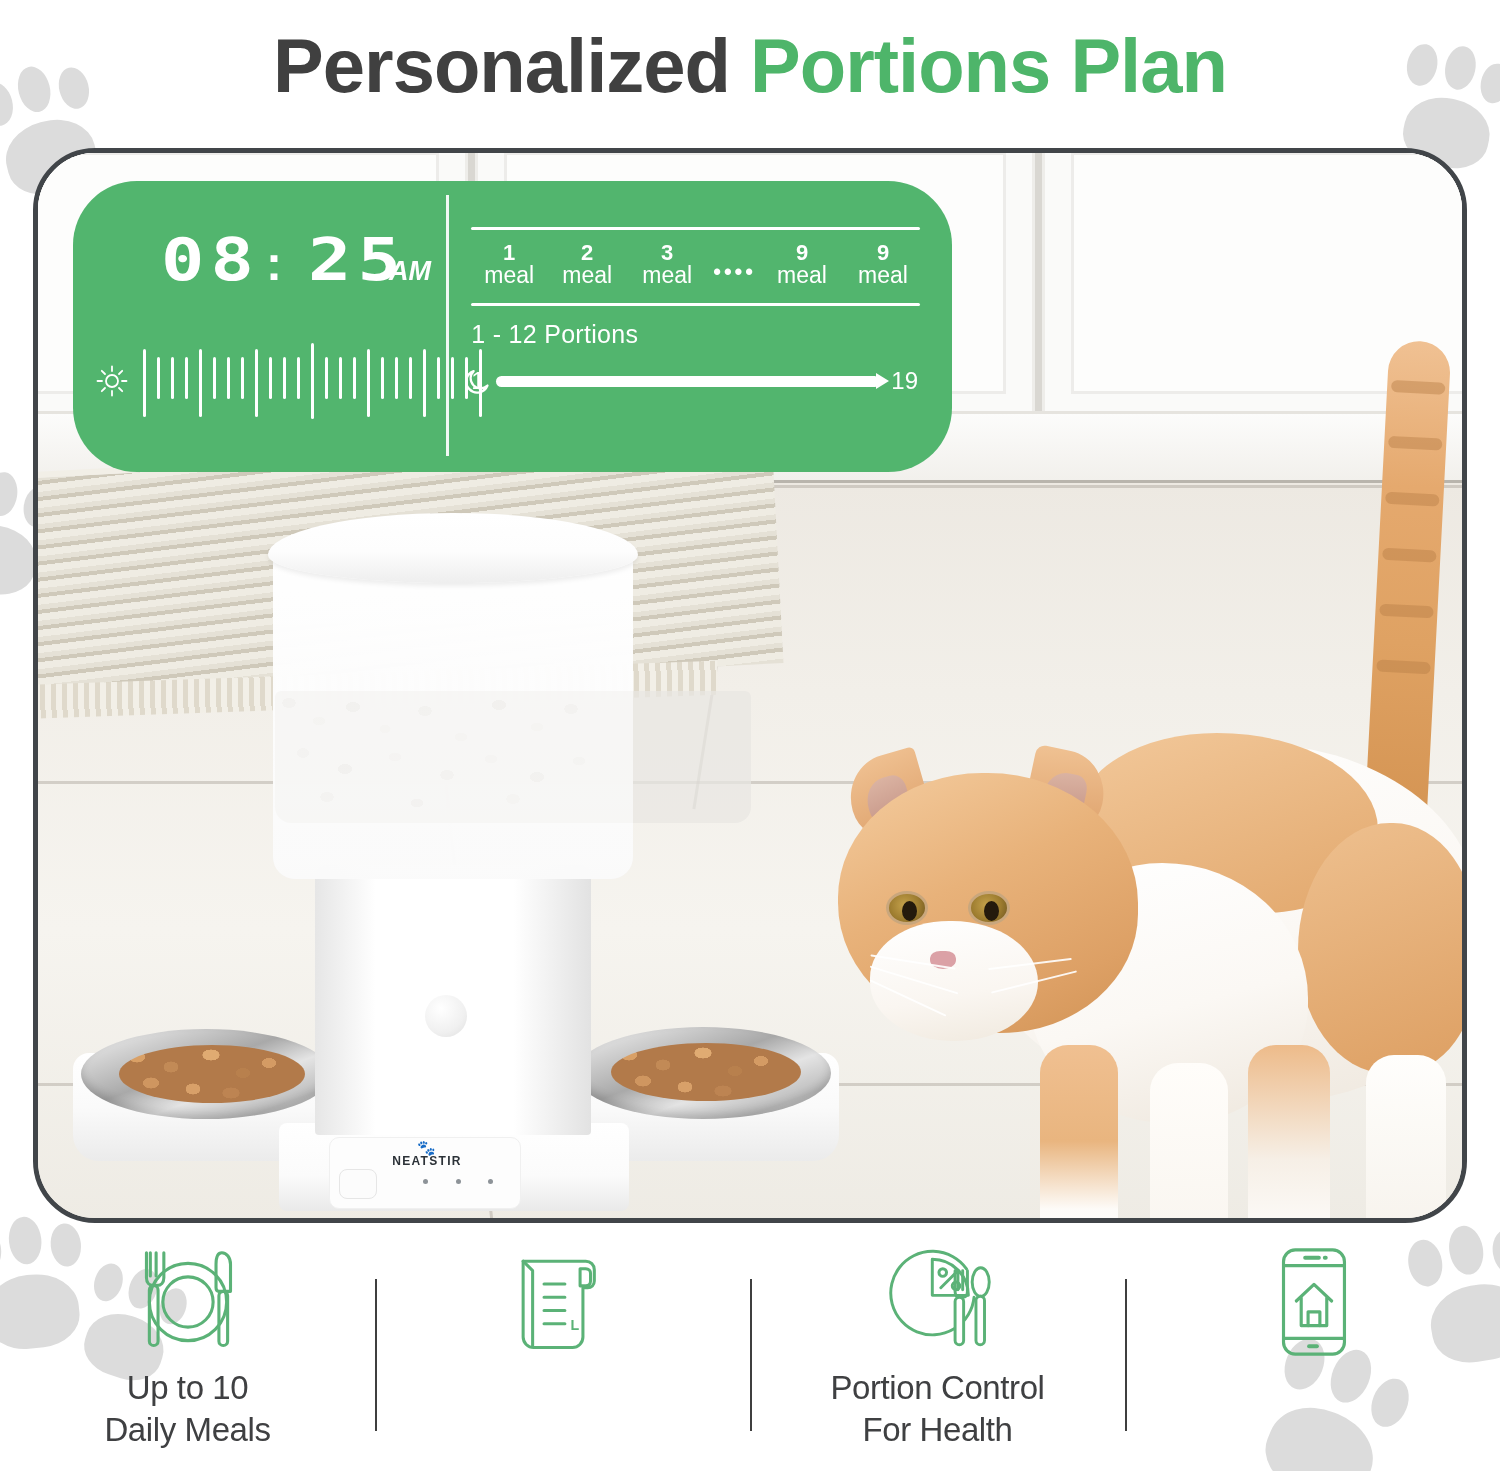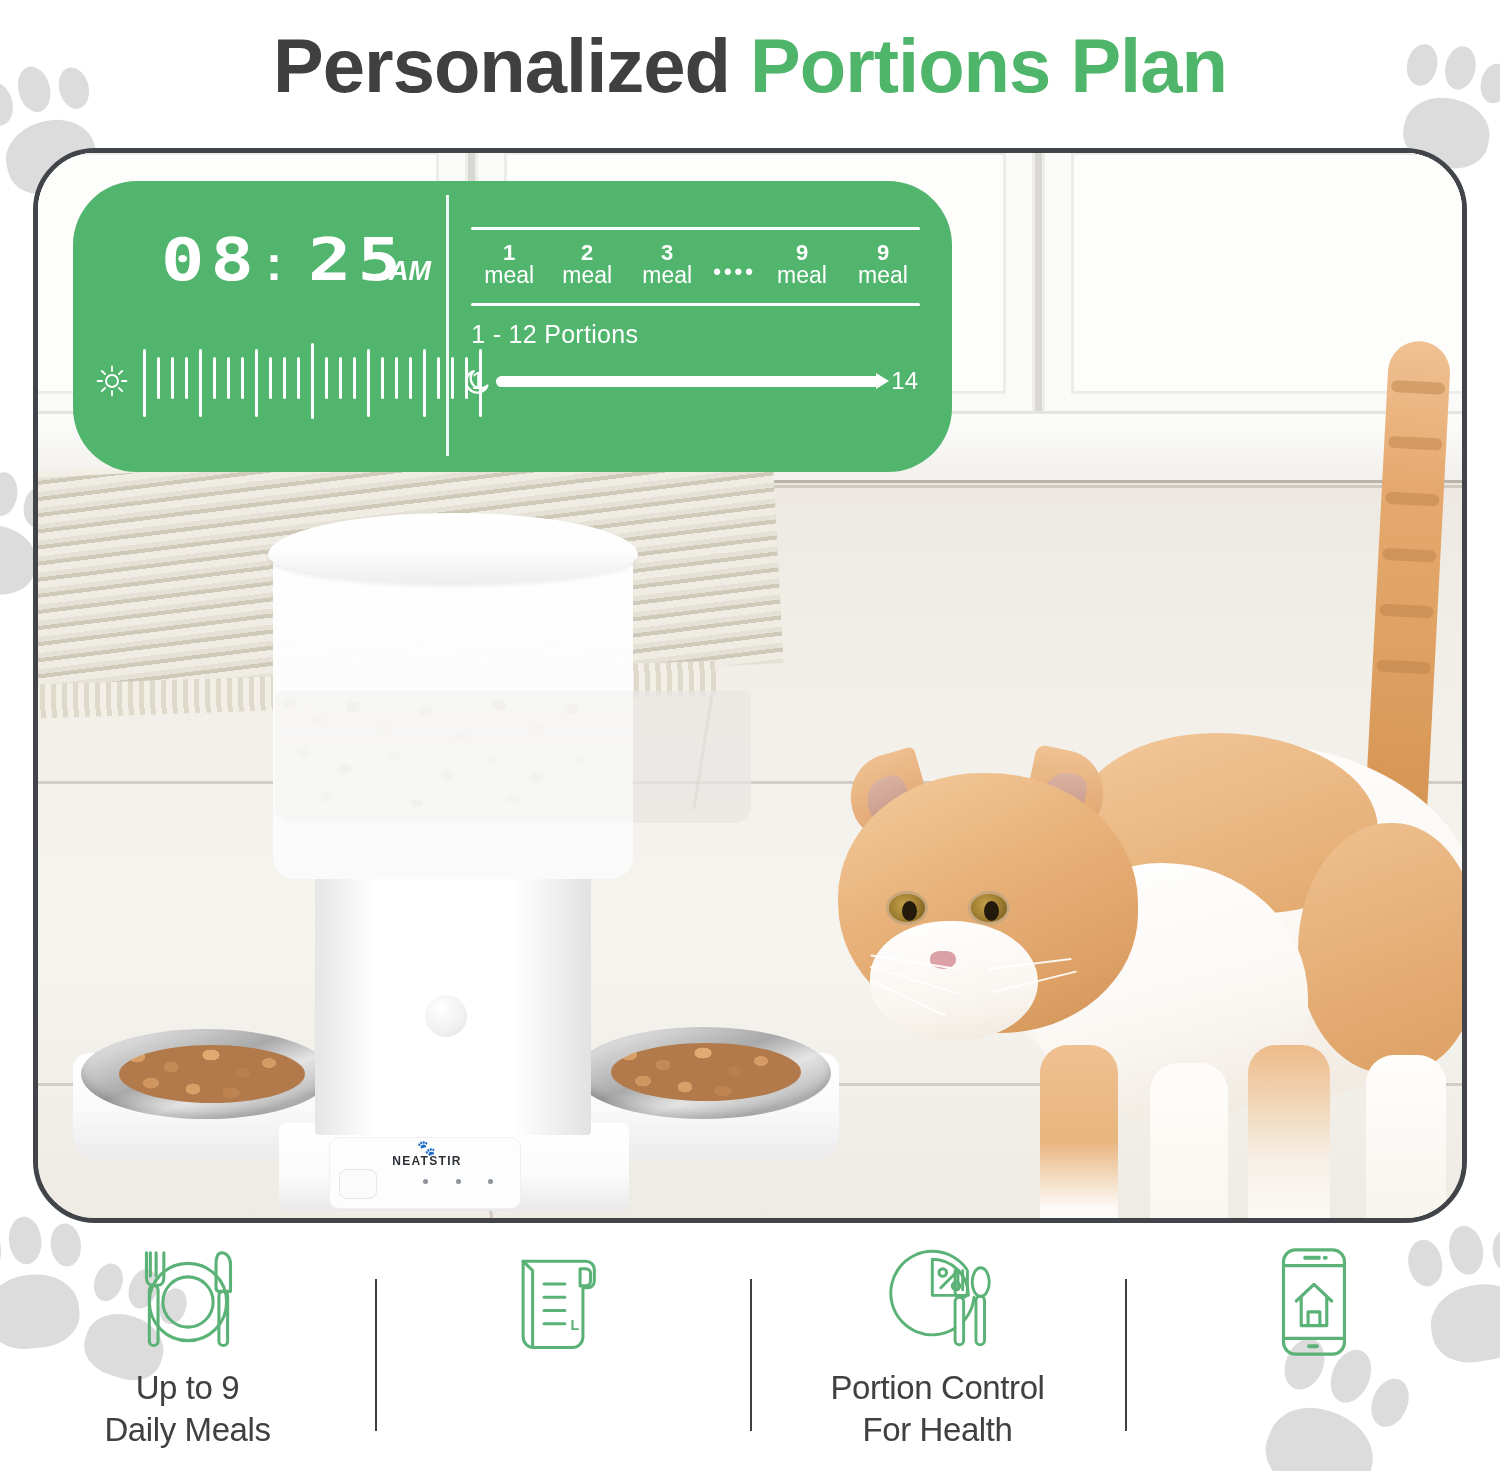--- a/index.html
+++ b/index.html
@@ -621,42 +621,42 @@
       </div>
     </div>
 
     <div class="gc-rule" style="margin:16px 32px 0 0;"></div>
 
     <div style="margin-top:14px;">
       <div class="gc-label">1 - 12 Portions</div>
       <div class="slider-row" style="margin:18px 34px 0 0;">
         <span class="slider-end">1</span>
         <span class="slider-bar"></span>
-        <span class="slider-end">14</span>
+        <span class="slider-end">19</span>
       </div>
     </div>
 
   </div>
 </div>
 
 <div class="features">
 
   <div class="feature">
     <div class="feat-icon">
       <svg viewBox="0 0 130 118" width="126" height="114" fill="none" stroke="#5bb277" stroke-width="3.2" stroke-linecap="round" stroke-linejoin="round">
         <circle cx="65" cy="59" r="40"></circle>
         <circle cx="65" cy="59" r="26"></circle>
         <path d="M22 8v26c0 5 3 8 7 8h4c4 0 7-3 7-8V8"></path>
         <path d="M26 8v24M32 8v24"></path>
         <rect x="25" y="42" width="9" height="62" rx="4.5"></rect>
         <path d="M100 8c5 0 9 5 9 12v28H97c-2 0-3-2-3-4V20c0-7 2-12 6-12z"></path>
         <rect x="97" y="48" width="9" height="56" rx="4.5"></rect>
       </svg>
     </div>
-    <div class="feat-label">Up to 9
+    <div class="feat-label">Up to 10
 Daily Meals</div>
   </div>
 
   <div class="feature">
     <div class="feat-icon">
       <svg viewBox="0 0 120 118" width="114" height="112" fill="none" stroke="#5bb277" stroke-width="3.2" stroke-linecap="round" stroke-linejoin="round">
         <path d="M18 16h66c5 0 9 4 9 9v12c0 4-3 7-7 7h-5v52c0 6-5 11-11 11H29c-6 0-11-5-11-11V16z"></path>
         <path d="M18 16l10 10v79"></path>
         <path d="M78 24h6c3 0 5 2 5 5v8c0 3-2 5-5 5h-6V24z"></path>
         <path d="M40 40h22M40 54h22M40 68h22M40 82h22"></path>

